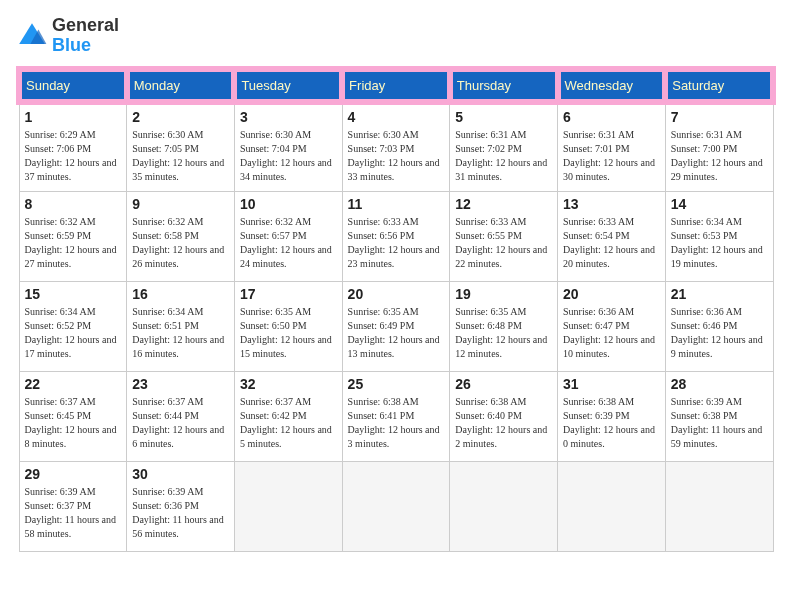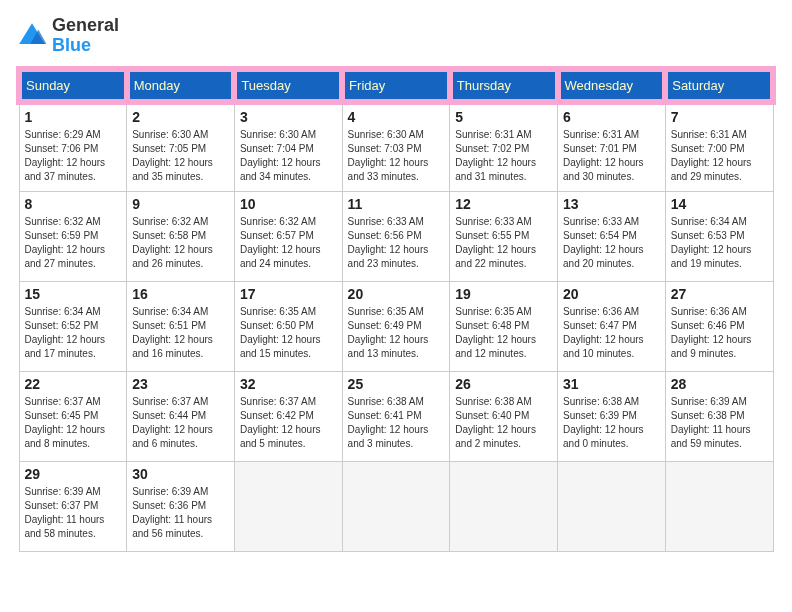--- a/index.html
+++ b/index.html
@@ -74,20 +74,21 @@
     .day-number {
       font-size: 14px;
       font-weight: bold;
       color: #222;
       margin-bottom: 3px;
     }
     .day-info {
       font-size: 10px;
       color: #333;
       line-height: 1.4;
+      font-family: Liberation Serif, serif;
     }
   </style>
 </head>
 <body>
 
 <div class="header">
   <div class="logo">
     <svg class="logo-icon" viewBox="0 0 40 40" xmlns="http://www.w3.org/2000/svg">
       <polygon points="20,4 36,30 4,30" fill="#2196F3"></polygon>
       <polygon points="28,12 38,30 18,30" fill="#1565C0" opacity="0.7"></polygon>
@@ -195,21 +196,21 @@
         </td>
         <td>
           <div class="day-number">19</div>
           <div class="day-info">Sunrise: 6:35 AM<br>Sunset: 6:48 PM<br>Daylight: 12 hours and 12 minutes.</div>
         </td>
         <td>
           <div class="day-number">20</div>
           <div class="day-info">Sunrise: 6:36 AM<br>Sunset: 6:47 PM<br>Daylight: 12 hours and 10 minutes.</div>
         </td>
         <td>
-          <div class="day-number">27</div>
+          <div class="day-number">21</div>
           <div class="day-info">Sunrise: 6:36 AM<br>Sunset: 6:46 PM<br>Daylight: 12 hours and 9 minutes.</div>
         </td>
       </tr>
       <tr>
         <td>
           <div class="day-number">22</div>
           <div class="day-info">Sunrise: 6:37 AM<br>Sunset: 6:45 PM<br>Daylight: 12 hours and 8 minutes.</div>
         </td>
         <td>
           <div class="day-number">23</div>

